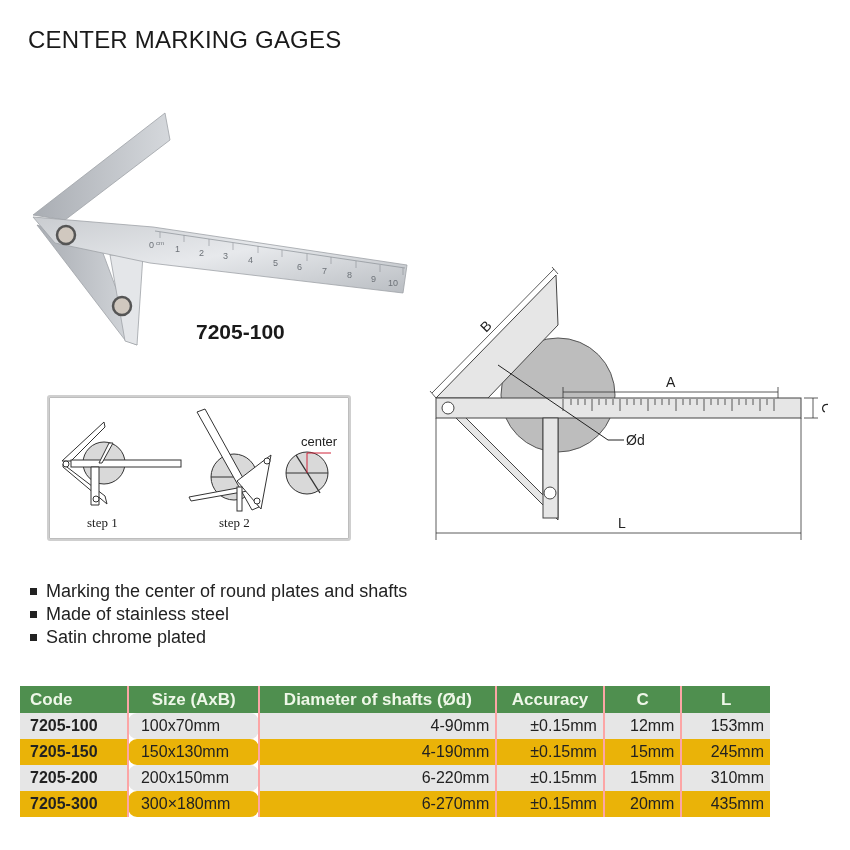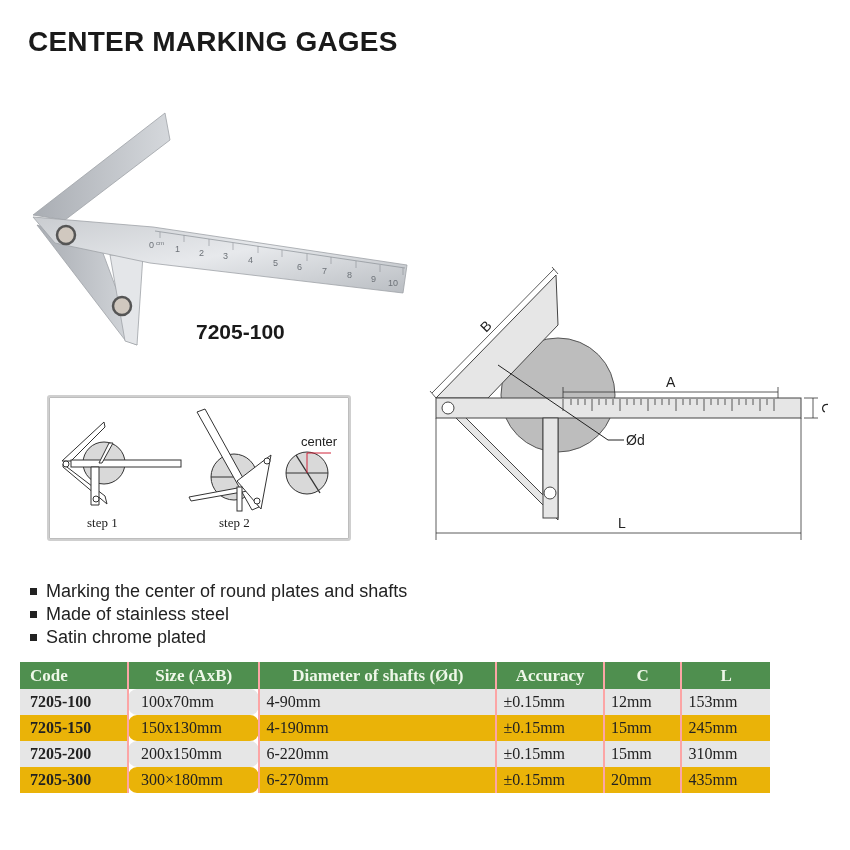--- a/index.html
+++ b/index.html
@@ -1,31 +1,31 @@
 <!DOCTYPE html>
 <html><head>
 <meta charset="utf-8">
 <style>
   html, body { margin: 0; padding: 0; background: #ffffff; }
   body { width: 850px; height: 850px; position: relative; overflow: hidden; font-family: "Liberation Sans", sans-serif; color: #1a1a1a; }
-  .title { position: absolute; left: 28px; top: 26px; font-size: 28px; font-weight: bold; letter-spacing: 0.2px; color: #1a1a1a; }
+  .title { position: absolute; left: 28px; top: 26px; font-size: 24px; font-weight: normal; letter-spacing: 0.2px; color: #1a1a1a; }
   .photo { position: absolute; left: 25px; top: 105px; width: 390px; height: 250px; }
   .model-label { position: absolute; left: 196px; top: 320px; font-size: 21px; font-weight: bold; color: #1a1a1a; }
   .steps-box { position: absolute; left: 47px; top: 395px; width: 300px; height: 142px; border: 2px solid #cfcfcf; border-radius: 3px; background: #fff; box-shadow: inset 0 0 0 1px #bdbdbd; }
   .steps-box svg { position: absolute; left: 0; top: 0; }
   .step-label { position: absolute; font-size: 13px; color: #222; font-family: Liberation Serif, serif; }
   .center-label { position: absolute; font-size: 13px; color: #222; }
   .diagram { position: absolute; left: 428px; top: 265px; width: 400px; height: 285px; }
   .features { position: absolute; left: 28px; top: 580px; list-style: none; margin: 0; padding: 0; }
   .features li { font-size: 18px; line-height: 23px; color: #222; position: relative; padding-left: 18px; }
   .features li .bullet { position: absolute; left: 2px; top: 8px; width: 7px; height: 7px; background: #222; }
-  table.specs { position: absolute; left: 20px; top: 662px; border-collapse: collapse; width: 750px; font-family: Liberation Serif, serif; }
+  table.specs { position: absolute; left: 20px; top: 686px; border-collapse: collapse; width: 750px; }
   table.specs th { background: #4f8f4f; color: #eef7e8; font-size: 17px; font-weight: bold; height: 27px; padding: 0 6px; text-align: center; }
   table.specs th:first-child { text-align: left; padding-left: 10px; }
-  table.specs td { font-size: 16px; height: 26px; text-align: left; color: #222; padding: 0 6px; }
+  table.specs td { font-size: 16px; height: 26px; text-align: right; color: #222; padding: 0 6px; }
   table.specs td:first-child { font-weight: bold; text-align: left; padding-left: 10px; }
   table.specs td:nth-child(2) { text-align: left; padding-left: 12px; border-radius: 9px; }
   table.specs tr.odd td { background: #e6e6e6; }
   table.specs tr.even td { background: #eab308; }
   table.specs th + th, table.specs td + td { border-left: 2px solid #fca5a5; }
 </style>
 </head>
 <body>
 
 <div class="title">CENTER MARKING GAGES</div>

